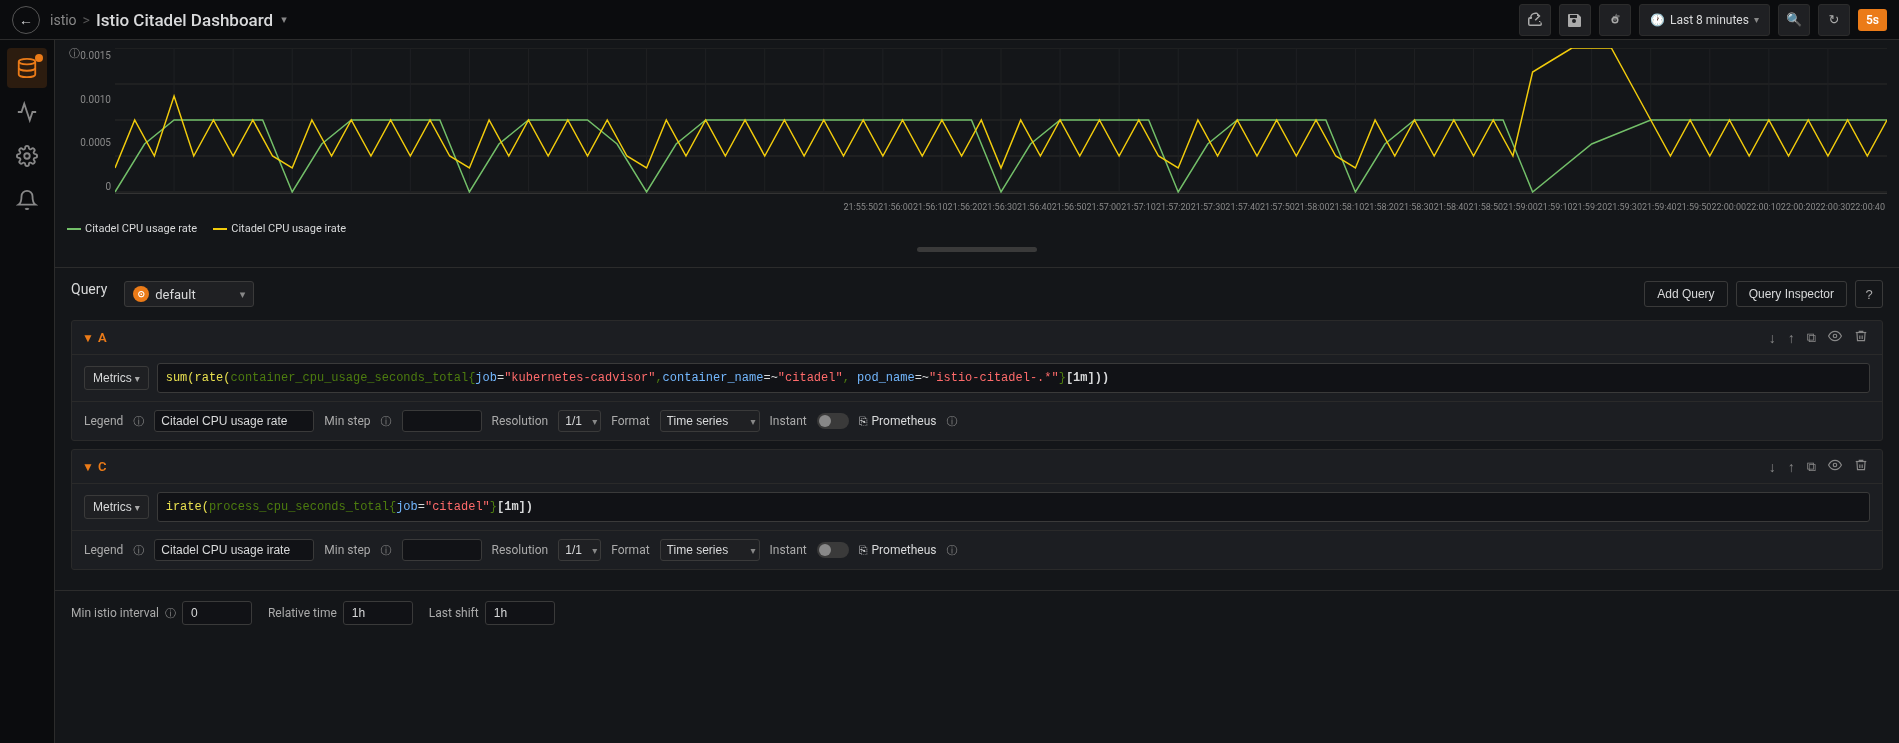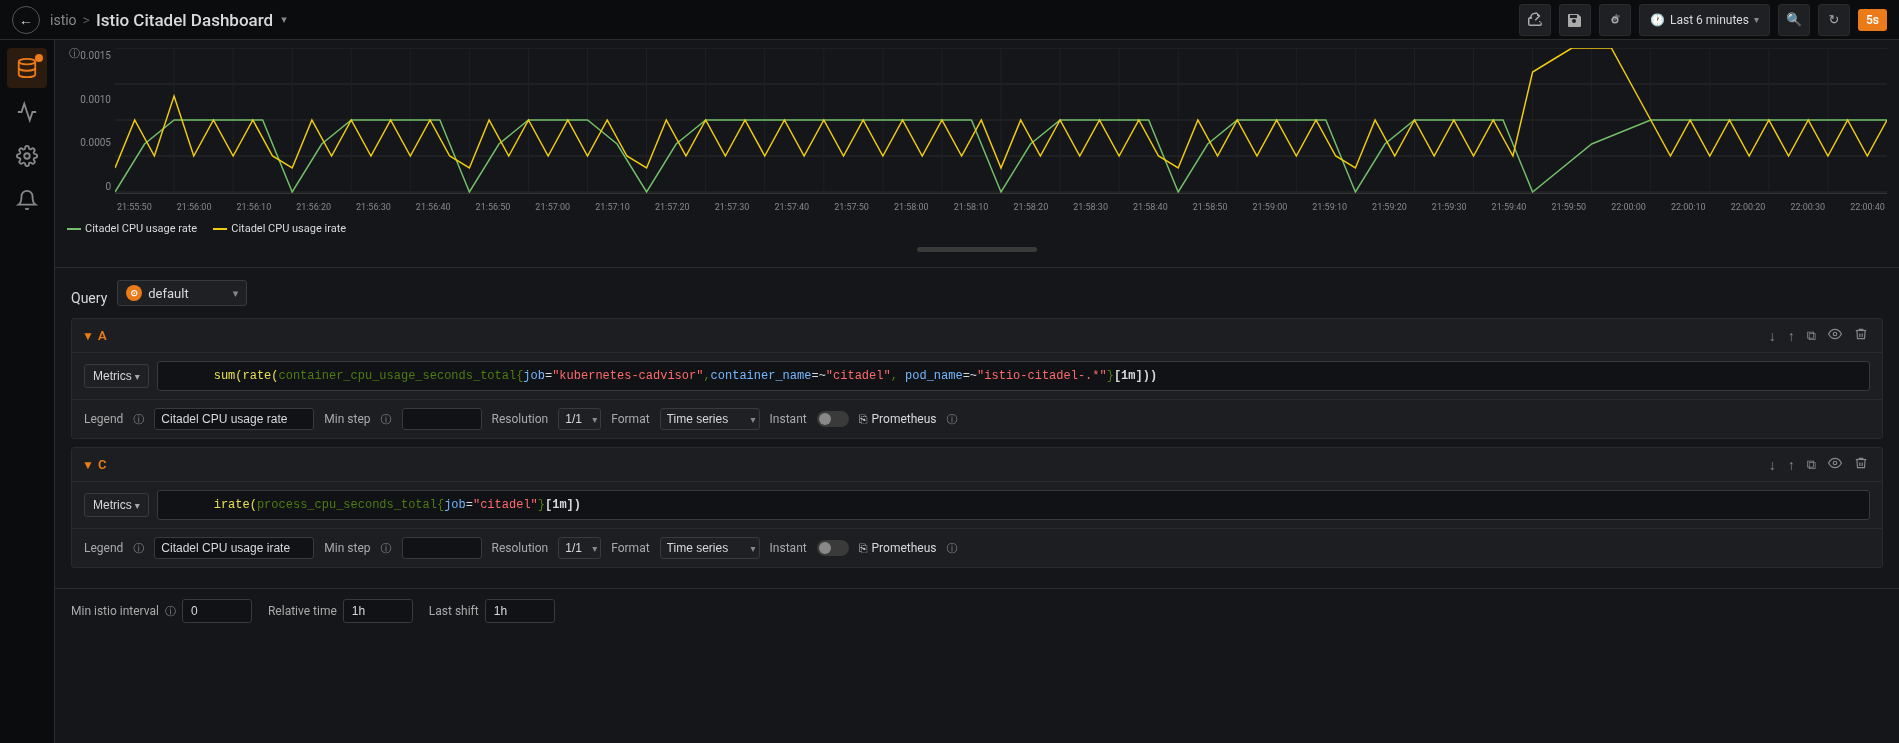--- a/index.html
+++ b/index.html
@@ -145,21 +145,21 @@
       text-align: right;
     }
     .chart-area {
       position: absolute;
       left: 48px; top: 0; right: 0; bottom: 24px;
       border-bottom: 1px solid #333;
     }
     .chart-x-labels {
       position: absolute;
       left: 48px; right: 0; bottom: 0; height: 22px;
-      display: flex; justify-content: space-between;
+      display: flex; justify-content: flex-end;
       align-items: center;
       font-size: 9px;
       color: #888;
       padding: 0 2px;
     }
     .chart-legend {
       display: flex; gap: 16px; align-items: center;
       margin-top: 4px;
       font-size: 11px;
     }
@@ -169,21 +169,21 @@
     
     .query-section {
       padding: 12px 16px;
       background: #141619;
     }
     .query-header {
       display: flex; align-items: center; justify-content: space-between;
       margin-bottom: 12px;
     }
     .query-label {
-      display: flex; align-items: flex-end; gap: 10px;
+      display: flex; align-items: flex-start; gap: 17px;
       font-size: 14px;
       color: #d8d9da;
     }
     .datasource-selector {
       display: flex; align-items: center; gap: 6px;
       background: #1f2023;
       border: 1px solid #3a3a3a;
       border-radius: 3px;
       padding: 4px 8px;
       cursor: pointer;
@@ -270,21 +270,21 @@
     .query-expr {
       flex: 1;
       background: #111216;
       border: 1px solid #3a3a3a;
       border-radius: 3px;
       padding: 5px 8px;
       font-family: 'Courier New', monospace;
       font-size: 12px;
       line-height: 1.5;
     }
-    .expr-func { color: #e8e04f; margin-left: 48px; }
+    .expr-func { color: #e8e04f; }
     .expr-brace { color: #4d7c0f; }
     .expr-key { color: #73b8ff; }
     .expr-eq { color: #d8d9da; }
     .expr-val { color: #ff6b6b; }
     .expr-tilde { color: #d8d9da; }
     .expr-time { color: #d8d9da; font-weight: bold; }
 
     
     .options-row {
       display: flex; align-items: center; gap: 10px;
@@ -398,21 +398,21 @@
       </svg>
     </div>
     <div class="topbar-icon-btn">
       <svg width="16" height="16" viewBox="0 0 16 16" fill="currentColor">
         <path d="M8 4.5a3.5 3.5 0 1 0 0 7 3.5 3.5 0 0 0 0-7zM6 8a2 2 0 1 1 4 0A2 2 0 0 1 6 8z"></path>
         <path d="M9.5 1.5l.9 1.8 2-.4.4 2-1.8.9.4 2-2-.4-.9 1.8-1.8-.9-2 .4-.4-2 1.8-.9-.4-2 2 .4.9-1.8z" opacity="0.5"></path>
       </svg>
     </div>
     <div class="time-range-btn">
       <span style="font-size:12px;">🕐</span>
-      <span>Last 6 minutes</span>
+      <span>Last 8 minutes</span>
       <span style="font-size:10px;color:#888;">▾</span>
     </div>
     <div class="topbar-icon-btn">
       <span style="font-size:13px;">🔍</span>
     </div>
     <div class="topbar-icon-btn">
       <span style="font-size:13px;">↻</span>
     </div>
     <div class="refresh-badge">
       <span>5s</span>
@@ -564,20 +564,25 @@
         <div class="query-label">
           <span style="font-size:14px;color:#d8d9da;">Query</span>
           <div class="datasource-selector">
             <div class="ds-icon">
               <span style="font-size:9px;font-weight:bold;">⊙</span>
             </div>
             <span style="color:#d8d9da;font-size:13px;">default</span>
             <span style="color:#888;font-size:11px;margin-left:auto;">▾</span>
           </div>
         </div>
+        <div class="query-header-btns">
+          <button class="btn-outline">Add Query</button>
+          <button class="btn-outline">Query Inspector</button>
+          <button class="help-btn">?</button>
+        </div>
       </div>
 
       <div class="query-block">
         <div class="query-block-header">
           <div class="query-block-label">
             <span style="color:#eb7b18;">▼</span>
             <span style="color:#eb7b18;font-weight:600;font-size:13px;">A</span>
           </div>
           <div class="query-block-actions">
             <span class="action-icon">↓</span>

